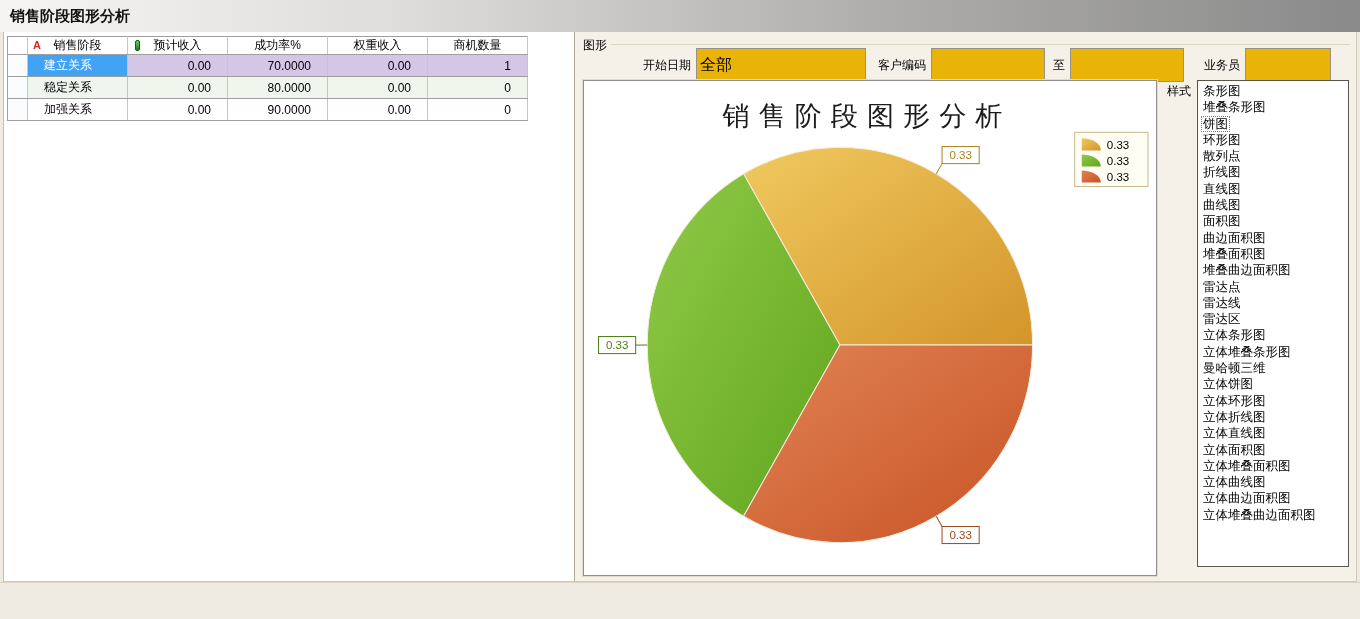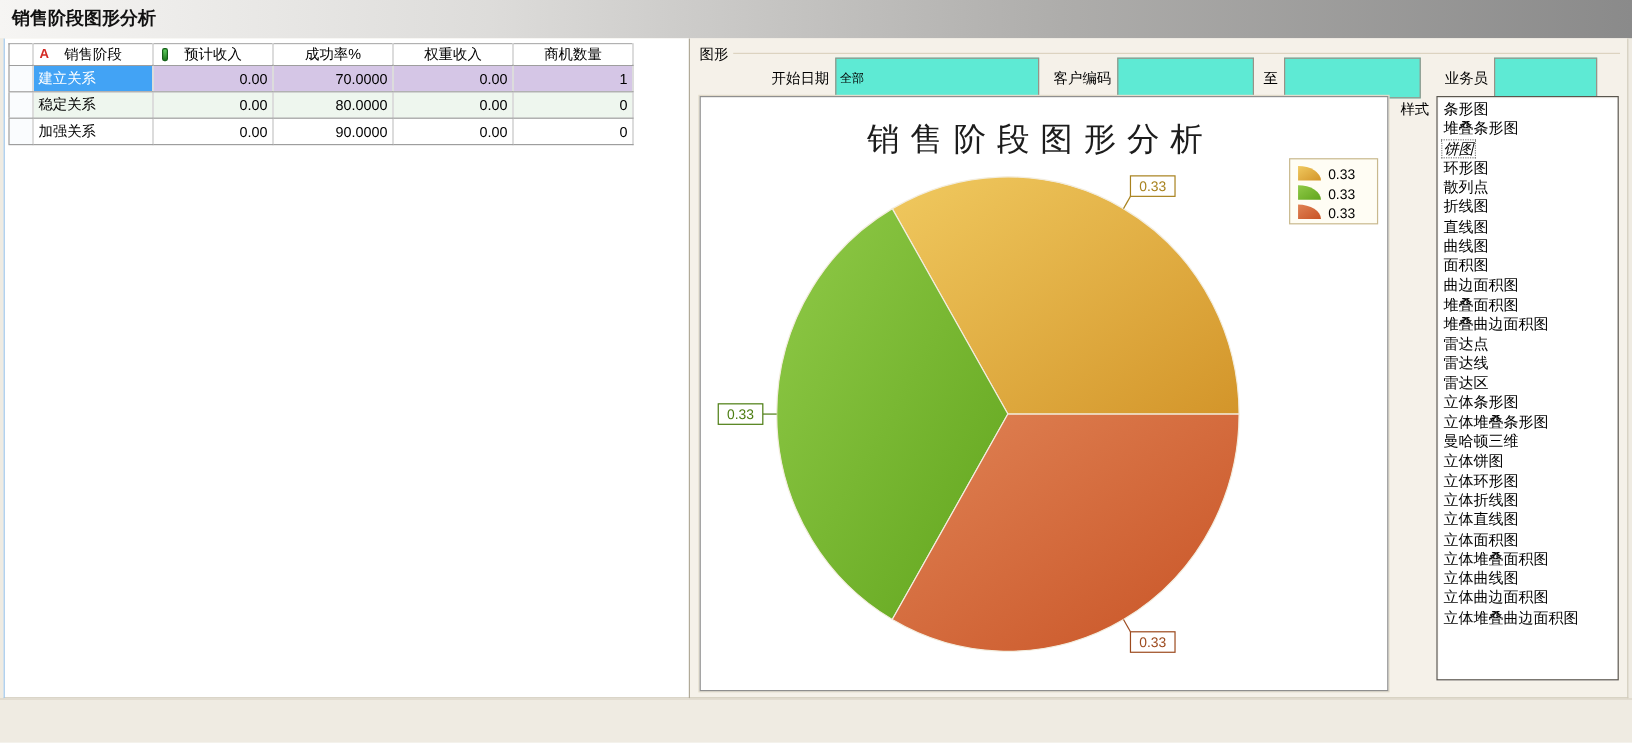--- a/index.html
+++ b/index.html
@@ -16,47 +16,47 @@
 
   
   .content { height:550px; display:flex; padding:0 3px; background:#efebe2; }
   .left-panel { width:572px; background:#fff; border-left:1px solid #9fc6ea; border-right:1px solid #b1aa99; border-bottom:1px solid #d2cbbb; padding:4px 3px; }
   .right-panel { flex:1; background:#f5f1e9; border-right:1px solid #d2cbbb; border-bottom:1px solid #d2cbbb; padding:2px 4px 0 4px; display:flex; flex-direction:column; }
 
   
   table.grid { border-collapse:collapse; table-layout:fixed; width:521px; font-size:12px; color:#000; border:1px solid #9e9e9e; }
   .grid th, .grid td { border-right:1px solid #c6c6c6; border-bottom:1px solid #9e9e9e; overflow:hidden; white-space:nowrap; }
   .grid th { height:18px; background:#fff; font-weight:normal; text-align:center; position:relative; padding:0 2px; }
-  .grid td { height:22px; padding:0 4px; }
+  .grid td { height:22px; padding:0 16px; }
   .grid col.c-sel { width:20px; } .grid col.c-d { width:100px; }
   .grid td.sel { background:#fafcfe; padding:0; }
   .grid td.num { text-align:right; }
   .row-0 td.d { background:#d5c6e6; }
   .row-0 td.stage { background:#42a3f5; color:#fff; }
   .row-1 td.d, .row-1 td.stage { background:#eef6ee; }
   .row-2 td.d, .row-2 td.stage { background:#fff; }
   .icon-a { position:absolute; left:5px; top:2px; color:#d42a24; font-weight:bold; font-size:11px; }
   .icon-num { position:absolute; left:7px; top:3px; width:5px; height:11px; background:linear-gradient(#62d062,#1e7a1e); border:1px solid #156019; border-radius:2px; }
 
   
   .grp-caption { display:flex; align-items:flex-start; font-size:12px; color:#000000; padding:3px 0 1px 4px; height:18px; }
   .grp-caption .line { flex:1; border-top:1px solid #dcd3c0; margin:7px 2px 0 4px; }
 
   
   .filter-row { display:flex; align-items:center; height:26px; padding-left:64px; font-size:12px; color:#000; }
   .f-label { margin-right:5px; }
-  .f-input { height:19px; border:1px solid #999287; background:#5eead4; font-size:10px; padding:16px 3px; color:#000; font-family:inherit; }
+  .f-input { height:19px; border:1px solid #999287; background:#eab308; font-size:16px; padding:16px 3px; color:#000; font-family:inherit; }
 
   
   .chart-row { display:flex; padding:2px 2px 0 4px; flex:1; }
   .chart-box { width:574px; height:496px; background:#fff; border:1px solid #8f8f8f; box-shadow:0 0 0 1px #e2dbca; }
   .styles-col { flex:1; margin-left:8px; display:flex; min-width:0; }
   .list-box { flex:1; margin:0 1px 14px 0; background:#fff; border:1px solid #5a564e; box-shadow:1px 1px 0 #fcfaf5 inset; padding:2px 0 0 3px; overflow:hidden; }
   .list-item { font-size:12.5px; line-height:16.3px; padding:0 2px; color:#000; width:fit-content; }
-  .list-item.focused { outline:1px dotted #808080; outline-offset:-1px;font-style:italic; }
+  .list-item.focused { outline:1px dotted #808080; outline-offset:-1px; }
 
   .bottom-strip { height:7px; background:#efebe2; border-top:1px solid #dad3c4; }
 </style>
 </head>
 <body>
 
 <div class="screen">
 
   <div class="titlebar">
     <span>销售阶段图形分析</span>

